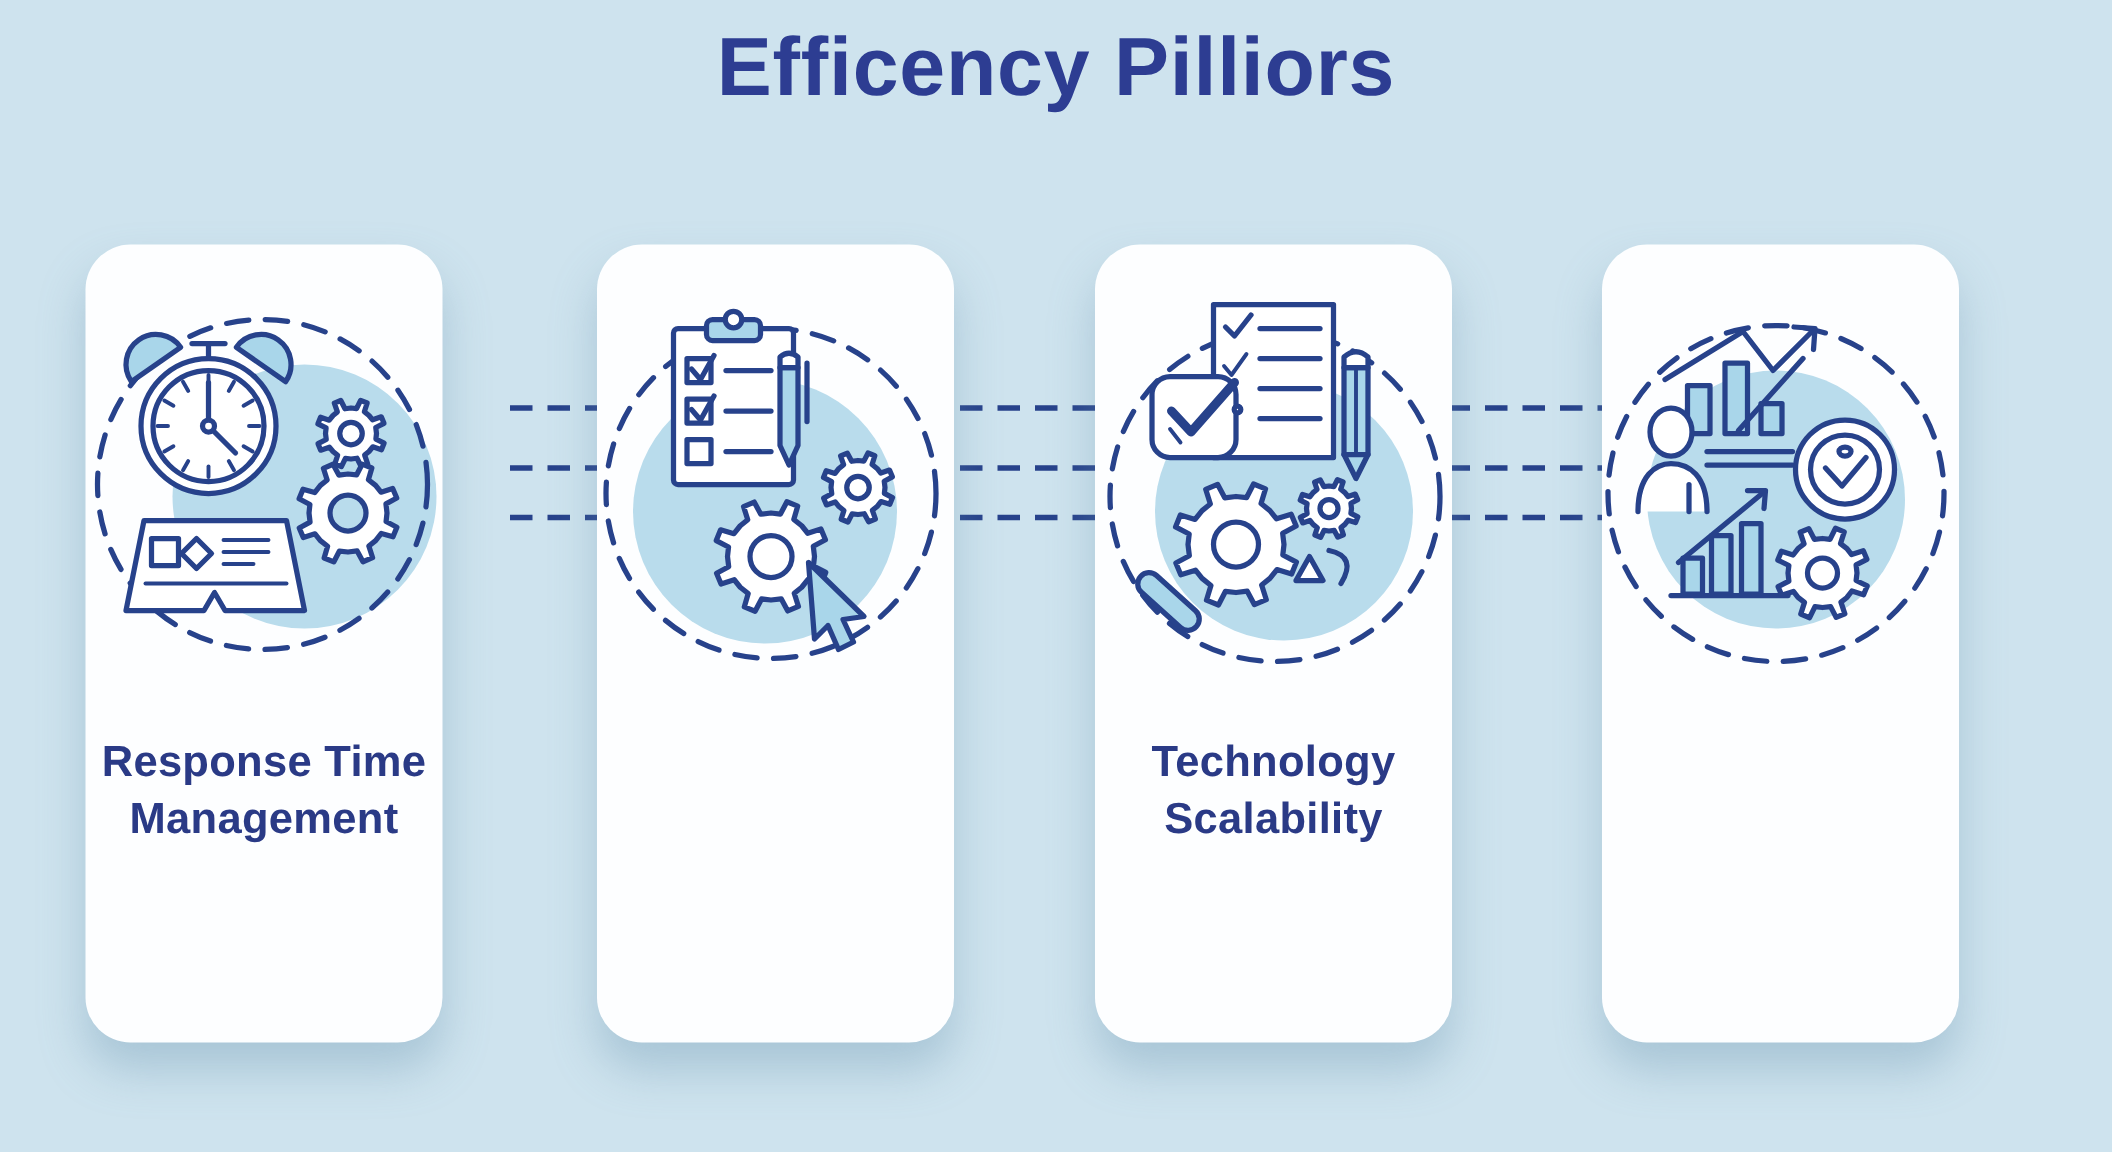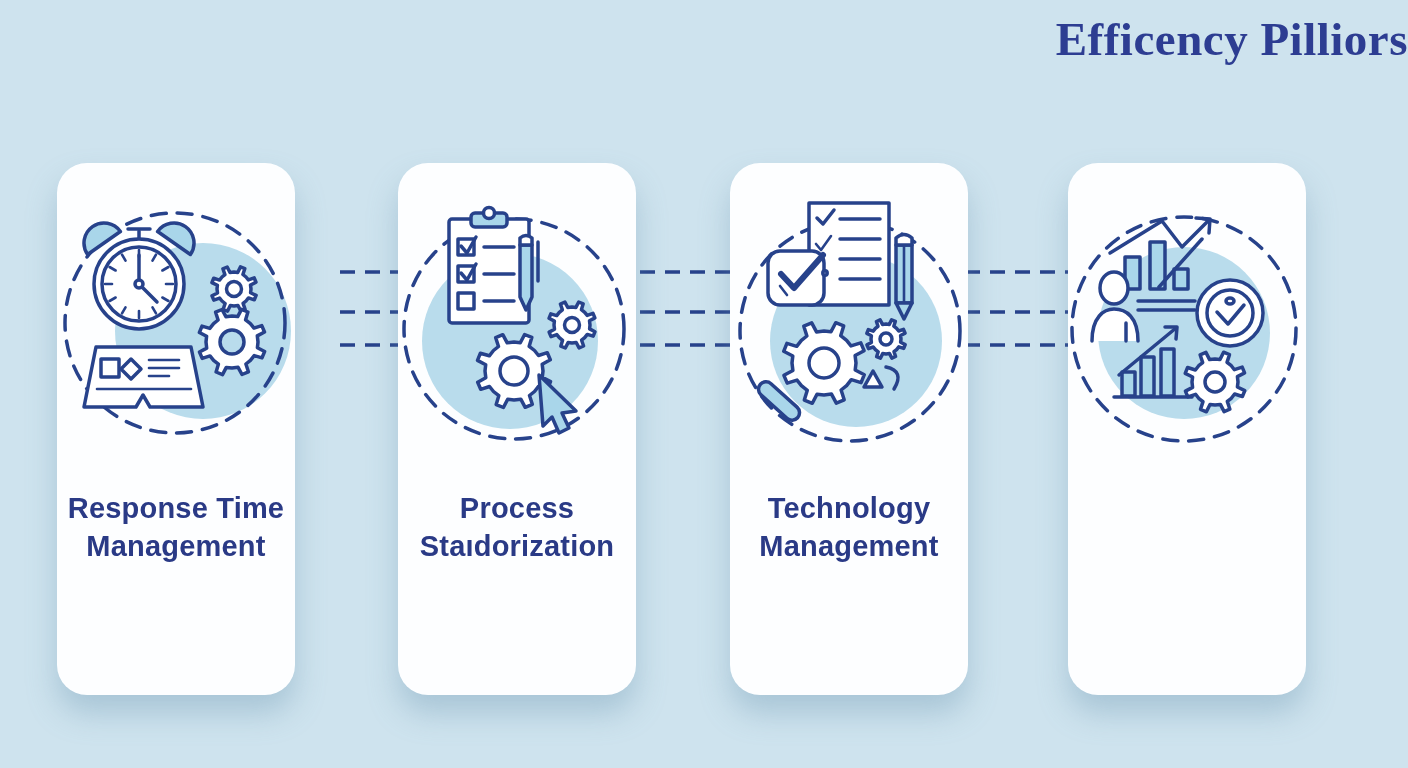--- a/index.html
+++ b/index.html
@@ -3,22 +3,22 @@
 <meta charset="utf-8">
 <style>
   html,body{margin:0;padding:0;}
   body{
     width:1408px;height:768px;position:relative;overflow:hidden;
     background:#cee3ee;
     font-family:"Liberation Sans",sans-serif;
   }
   .page-title{
     position:absolute;top:12px;left:0;width:100%;
-    text-align:right;font-size:47px;font-weight:bold;
-    color:#2d3d92;letter-spacing:.5px;margin:0;font-family:Liberation Serif, serif;
+    text-align:center;font-size:55px;font-weight:bold;
+    color:#2d3d92;letter-spacing:.5px;margin:0;
   }
   .connector-svg{position:absolute;left:0;top:0;z-index:0;}
   .card{
     position:absolute;top:163px;width:238px;height:532px;
     background:#fdfeff;border-radius:30px;z-index:1;
     box-shadow:0 18px 30px rgba(108,150,176,.38);
     display:flex;flex-direction:column;align-items:center;
   }
   .card-icon{margin-top:26px;}
   .card-label{
@@ -123,22 +123,20 @@
       <line class="st" x1="146" y1="53" x2="146" y2="92"></line>
     </g>
     <g>
       <path class="st fw" d="M180.0,118.0 L183.9,118.4 L186.7,113.0 L191.2,114.8 L189.4,120.7 L192.7,123.3 L195.2,126.4 L201.0,124.4 L202.9,128.9 L197.5,131.8 L198.0,136.0 L197.6,139.9 L203.0,142.7 L201.2,147.2 L195.3,145.4 L192.7,148.7 L189.6,151.2 L191.6,157.0 L187.1,158.9 L184.2,153.5 L180.0,154.0 L176.1,153.6 L173.3,159.0 L168.8,157.2 L170.6,151.3 L167.3,148.7 L164.8,145.6 L159.0,147.6 L157.1,143.1 L162.5,140.2 L162.0,136.0 L162.4,132.1 L157.0,129.3 L158.8,124.8 L164.7,126.6 L167.3,123.3 L170.4,120.8 L168.4,115.0 L172.9,113.1 L175.8,118.5 Z"></path>
       <circle cx="180" cy="136" r="7.5" class="st fw"></circle>
       <path class="st fw" d="M122.0,153.0 L128.3,153.7 L132.6,145.5 L139.8,148.4 L137.2,157.3 L142.5,161.5 L146.5,166.5 L155.3,163.7 L158.3,170.8 L150.2,175.2 L151.0,182.0 L150.3,188.3 L158.5,192.6 L155.6,199.8 L146.7,197.2 L142.5,202.5 L137.5,206.5 L140.3,215.3 L133.2,218.3 L128.8,210.2 L122.0,211.0 L115.7,210.3 L111.4,218.5 L104.2,215.6 L106.8,206.7 L101.5,202.5 L97.5,197.5 L88.7,200.3 L85.7,193.2 L93.8,188.8 L93.0,182.0 L93.7,175.7 L85.5,171.4 L88.4,164.2 L97.3,166.8 L101.5,161.5 L106.5,157.5 L103.7,148.7 L110.8,145.7 L115.2,153.8 Z"></path>
       <circle cx="122" cy="182" r="14" class="st fw"></circle>
     </g>
     <path class="st fa" d="M147,186 L184,222 L170,224 L177,239 L167,244 L160,228 L151,237 Z"></path>
   </svg>
-  <div class="card-label">Process
-Staıdorization</div>
 </div>
 
 <div class="card" style="left:730px">
   <svg class="card-icon" width="250" height="260" viewBox="0 0 250 260">
     <circle cx="132" cy="152" r="86" class="fl"></circle>
     <circle cx="126" cy="142" r="110" class="st dash"></circle>
     <g>
       <rect x="85" y="14" width="80" height="102" class="st fw"></rect>
       <path class="st" d="M93,29 L99,35 L110,21"></path>
       <line class="st" x1="116" y1="30" x2="156" y2="30"></line>
@@ -165,21 +163,21 @@
         </g>
       <path class="st fw" d="M100.0,142.0 L107.0,142.8 L111.7,133.7 L119.7,136.9 L116.7,146.7 L122.6,151.4 L127.0,156.9 L136.8,153.8 L140.1,161.7 L131.1,166.5 L132.0,174.0 L131.2,181.0 L140.3,185.7 L137.1,193.7 L127.3,190.7 L122.6,196.6 L117.1,201.0 L120.2,210.8 L112.3,214.1 L107.5,205.1 L100.0,206.0 L93.0,205.2 L88.3,214.3 L80.3,211.1 L83.3,201.3 L77.4,196.6 L73.0,191.1 L63.2,194.2 L59.9,186.3 L68.9,181.5 L68.0,174.0 L68.8,167.0 L59.7,162.3 L62.9,154.3 L72.7,157.3 L77.4,151.4 L82.9,147.0 L79.8,137.2 L87.7,133.9 L92.5,142.9 Z"></path>
       <circle cx="100" cy="174" r="15" class="st fw"></circle>
       <path class="st fw" d="M162.0,135.0 L165.3,135.4 L167.6,130.8 L171.4,132.3 L169.8,137.2 L172.6,139.4 L174.7,142.0 L179.5,140.4 L181.1,144.1 L176.6,146.5 L177.0,150.0 L176.6,153.3 L181.2,155.6 L179.7,159.4 L174.8,157.8 L172.6,160.6 L170.0,162.7 L171.6,167.5 L167.9,169.1 L165.5,164.6 L162.0,165.0 L158.7,164.6 L156.4,169.2 L152.6,167.7 L154.2,162.8 L151.4,160.6 L149.3,158.0 L144.5,159.6 L142.9,155.9 L147.4,153.5 L147.0,150.0 L147.4,146.7 L142.8,144.4 L144.3,140.6 L149.2,142.2 L151.4,139.4 L154.0,137.3 L152.4,132.5 L156.1,130.9 L158.5,135.4 Z"></path>
       <circle cx="162" cy="150" r="6" class="st fw"></circle>
     </g>
     <path class="st fw" d="M149,182 L158,198 L140,198 Z"></path>
     <path class="st" d="M162,178 Q181,182 170,200"></path>
   </svg>
   <div class="card-label">Technology
-Management</div>
+Scalability</div>
 </div>
 
 <div class="card" style="left:1068px">
   <svg class="card-icon" width="250" height="260" viewBox="0 0 250 260">
     <circle cx="122" cy="144" r="86" class="fl"></circle>
     <circle cx="122" cy="140" r="112" class="st dash"></circle>
     <g>
       <polyline class="st" points="48,64 100,32 120,58 146,32"></polyline>
       <path class="st" d="M134,29 L148,30 L147,44"></path>
       <rect x="63" y="68" width="15" height="32" class="st fa"></rect>

